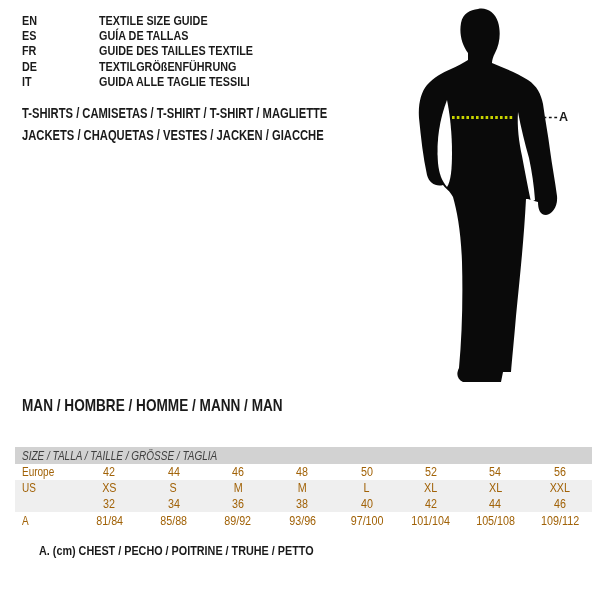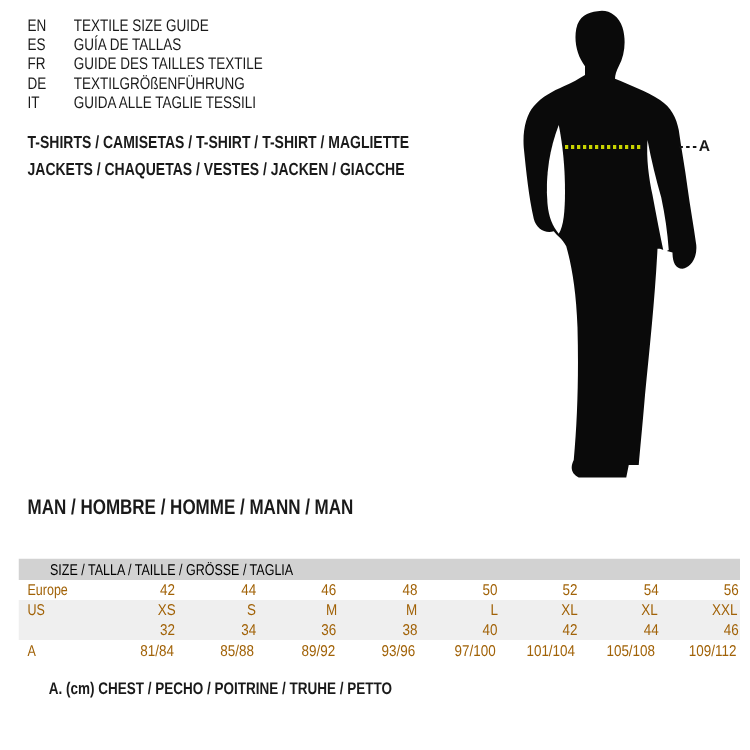--- a/index.html
+++ b/index.html
@@ -5,48 +5,48 @@
   html,body{margin:0;padding:0;background:#fff;}
   #stage{
     position:relative;width:600px;height:600px;background:#fff;
     font-family:"Liberation Sans", sans-serif;color:#1a1a1a;overflow:hidden;
   }
   .cond{display:inline-block;transform:scaleX(.8);transform-origin:0 50%;white-space:nowrap;}
   .cellv{display:inline-block;transform:scaleX(.86);transform-origin:50% 50%;white-space:nowrap;}
 
   
   #langs{position:absolute;left:22px;top:13px;}
-  .lrow{display:flex;height:15.2px;align-items:center;font-weight:normal;font-size:13.5px;}
+  .lrow{display:flex;height:15.2px;align-items:center;font-weight:bold;font-size:13.5px;gap:40px;}
   .lcode{width:37px;}
 
   
   #cats{position:absolute;left:22px;top:105px;font-weight:bold;font-size:14px;}
   .catline{height:21.5px;display:flex;align-items:flex-start;}
 
   
   #figure{position:absolute;left:400px;top:0;width:200px;height:400px;}
   #marker-a{position:absolute;left:559px;top:110px;font-size:12.5px;font-weight:600;}
 
   
   #man-heading{position:absolute;left:22px;top:396px;font-weight:bold;font-size:17px;}
 
   
   #size-table{position:absolute;left:15px;top:447px;width:577px;font-size:12.5px;}
   .thead{
     height:17px;background:var(--table-header-bg,#d2d2d2);
-    display:flex;align-items:center;padding-left:25px;box-sizing:border-box;color:#000000;
+    display:flex;align-items:center;padding-left:7px;box-sizing:border-box;color:#404040;font-style:italic;
   }
   .trow{
     display:grid;grid-template-columns:62px repeat(8,1fr);
     align-items:center;height:16px;color:#a16207;
   }
   .trow.alt{background:var(--table-alt-bg,#efefef);}
   .trow.last{height:17px;}
   .rlabel{padding-left:7px;}
-  .cell{text-align:right;}
+  .cell{text-align:center;}
 
   
   #footnote{position:absolute;left:20px;top:543px;font-weight:bold;font-size:13.5px;margin-left:19px;}
 </style>
 </head>
 <body>
 
 <div id="stage">
 
   <div id="langs">

